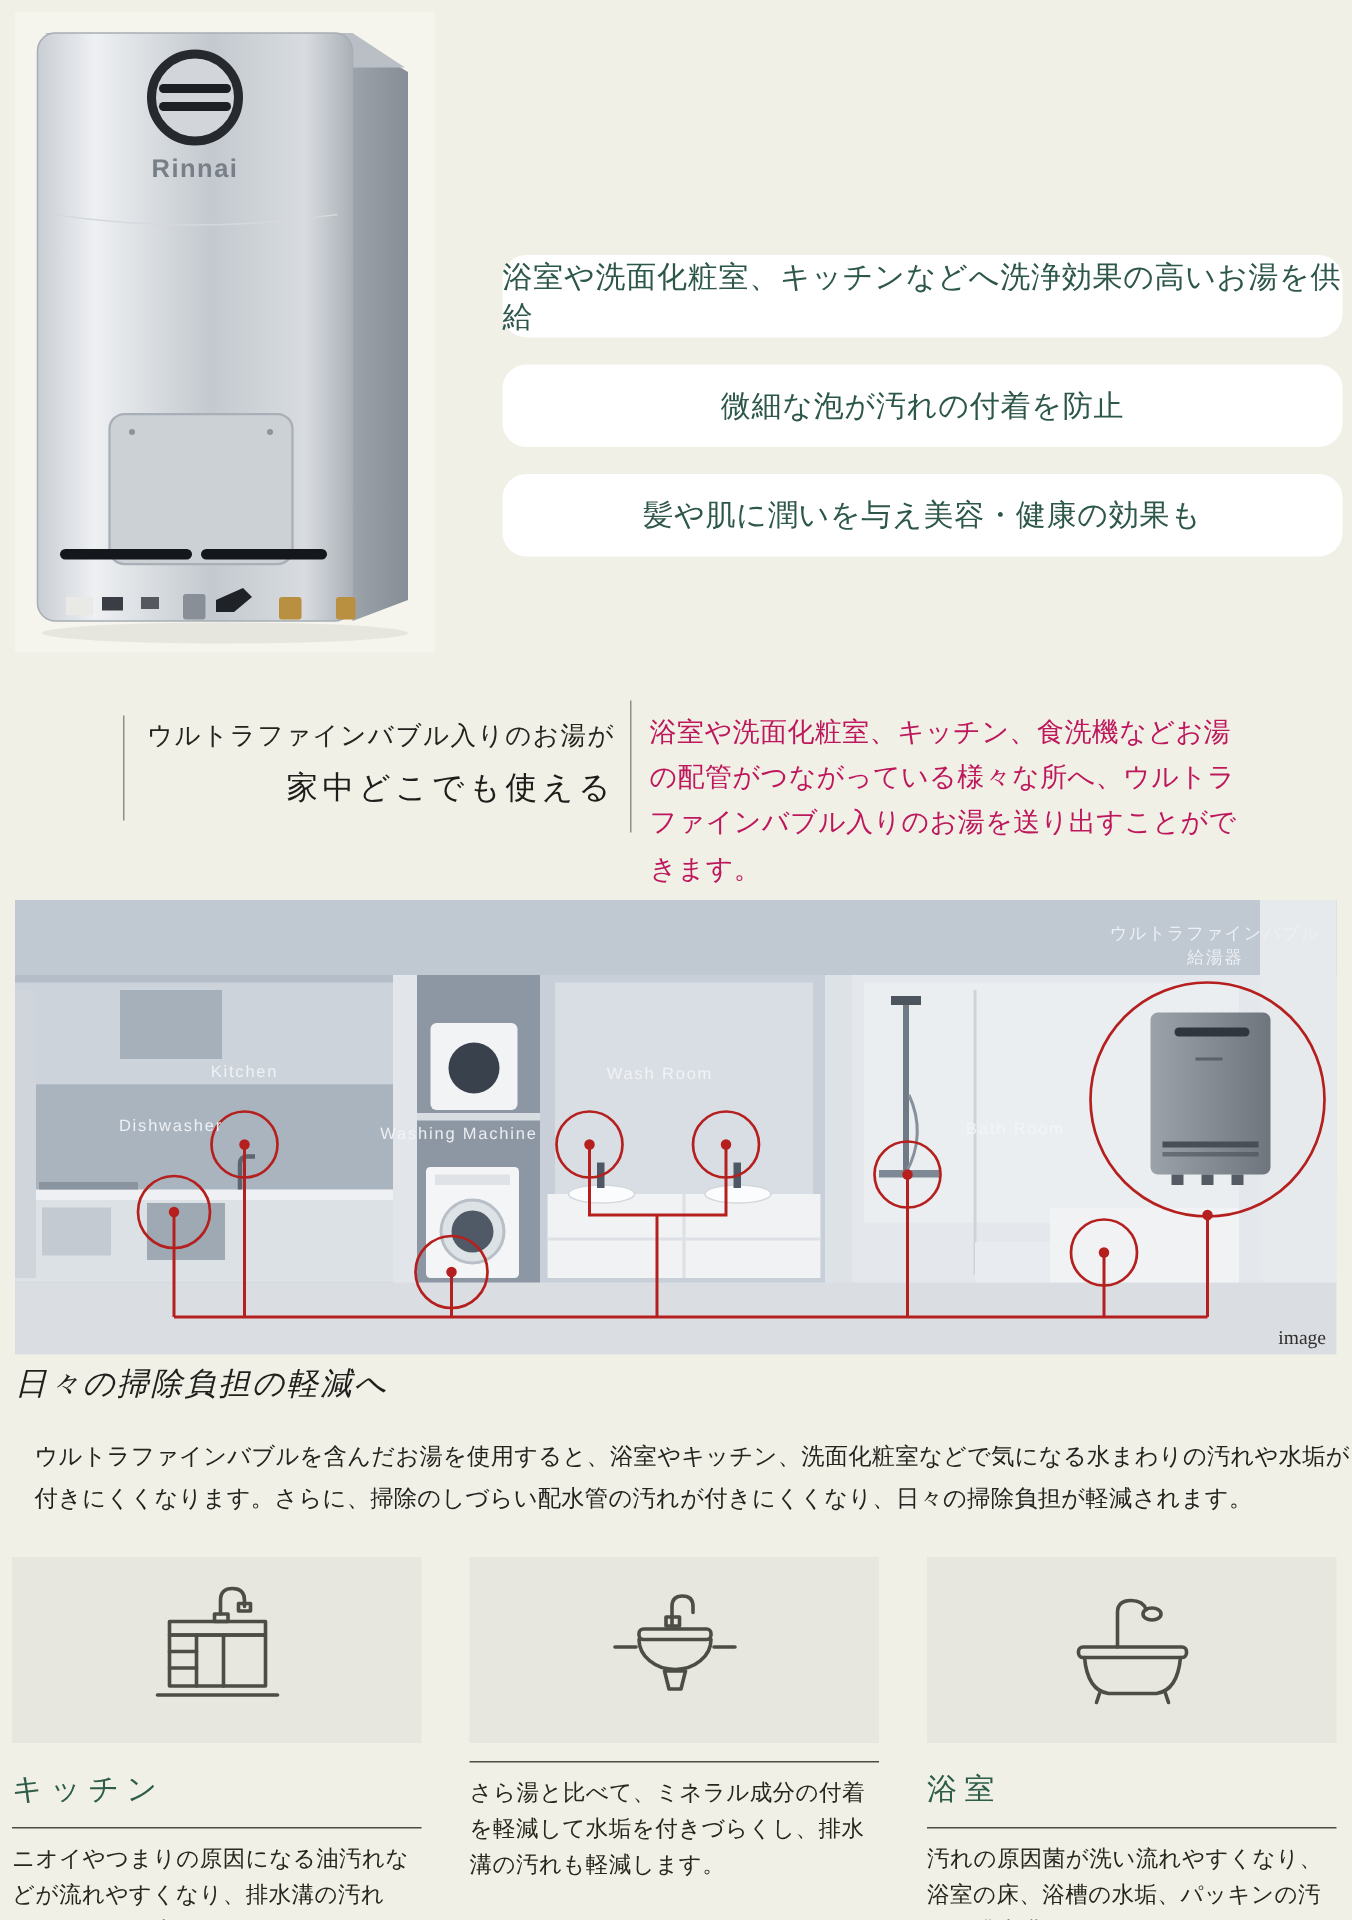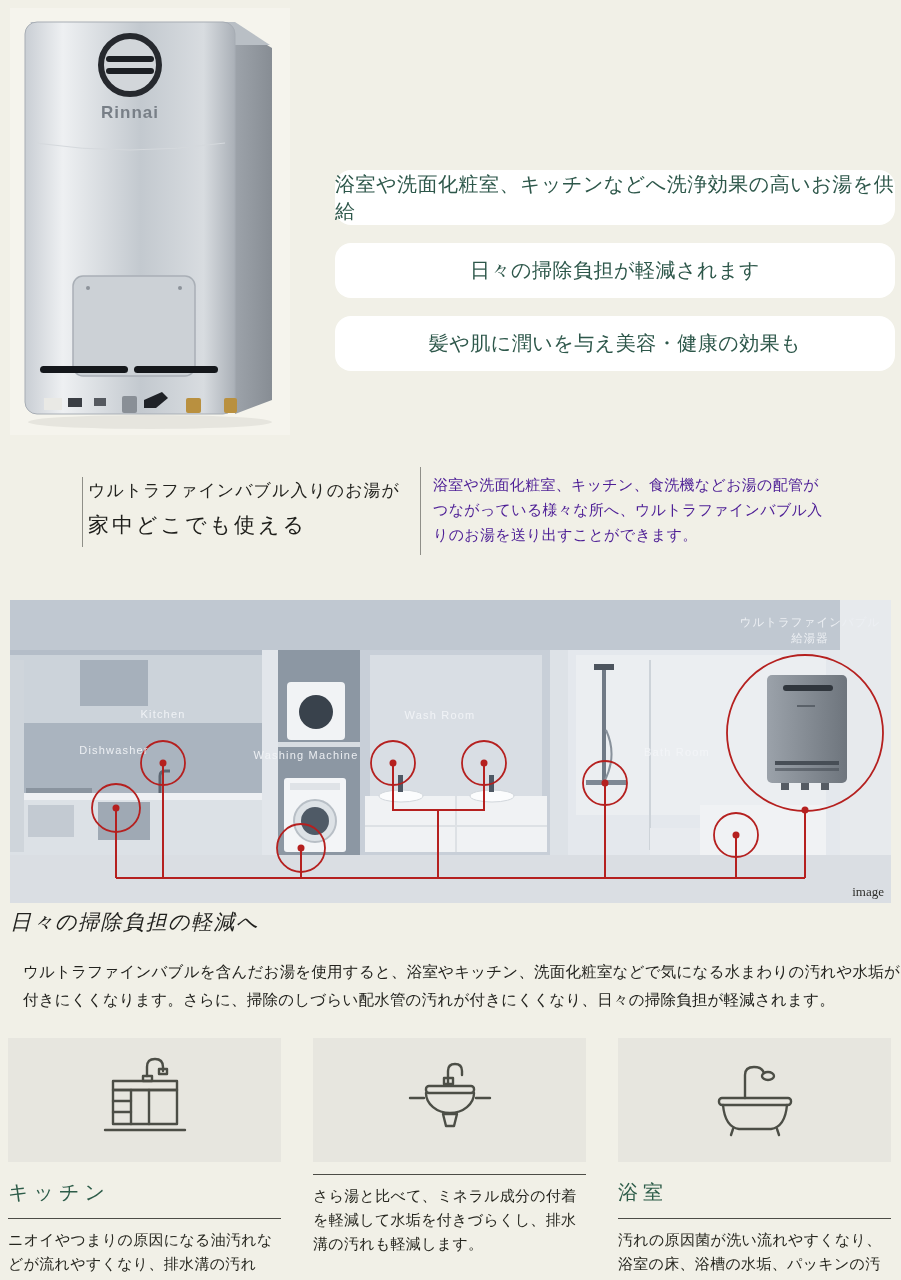--- a/index.html
+++ b/index.html
@@ -14,26 +14,26 @@
   
   .banner{
     position:absolute;left:335px;width:560px;height:55px;
     background:#ffffff;border-radius:16px;
     display:flex;align-items:center;justify-content:center;
     font-size:20px;letter-spacing:0.5px;color:#2d574a;
   }
 
   
   .vrule{position:absolute;width:1px;background:#8f8f88;}
-  .intro-head{position:absolute;left:88px;top:479px;width:322px;text-align:left;}
+  .intro-head{position:absolute;left:88px;top:479px;width:322px;text-align:right;}
   .intro-head .small{font-size:17px;letter-spacing:1px;color:#23231f;}
   .intro-head .large{font-size:21px;letter-spacing:3px;margin-top:9px;color:#1d1d1a;}
   .intro-body{
     position:absolute;left:433px;top:473px;width:400px;
-    font-size:15px;line-height:1.68;letter-spacing:0.3px;color:#4c1d95;
+    font-size:18px;line-height:1.68;letter-spacing:0.3px;color:#be185d;
   }
 
   
   .scene{position:absolute;left:10px;top:600px;width:881px;height:303px;}
 
   
   .clean-head{position:absolute;left:10px;top:908px;font-size:21px;letter-spacing:1.5px;color:#1f1f1c;font-style:italic;}
   .clean-body{
     position:absolute;left:10px;top:945px;width:882px;
     font-size:15.5px;line-height:1.8;letter-spacing:0.2px;color:#23231f;
@@ -94,21 +94,21 @@
     <polygon points="134,392 152,384 158,390 146,400 134,400" fill="#1f2227"></polygon>
     <rect x="176" y="390" width="15" height="15" rx="2" fill="#b9903f"></rect>
     <rect x="214" y="390" width="13" height="15" rx="2" fill="#b9903f"></rect>
   </svg>
 </div>
 
 <div class="banner" style="top:170px;">
   <span>浴室や洗面化粧室、キッチンなどへ洗浄効果の高いお湯を供給</span>
 </div>
 <div class="banner" style="top:243px;">
-  <span>日々の掃除負担が軽減されます</span>
+  <span>微細な泡が汚れの付着を防止</span>
 </div>
 <div class="banner" style="top:316px;">
   <span>髪や肌に潤いを与え美容・健康の効果も</span>
 </div>
 
 <div class="vrule" style="left:82px;top:477px;height:70px;"></div>
 <div class="intro-head">
   <div class="small">ウルトラファインバブル入りのお湯が</div>
   <div class="large">家中どこでも使える</div>
 </div>

